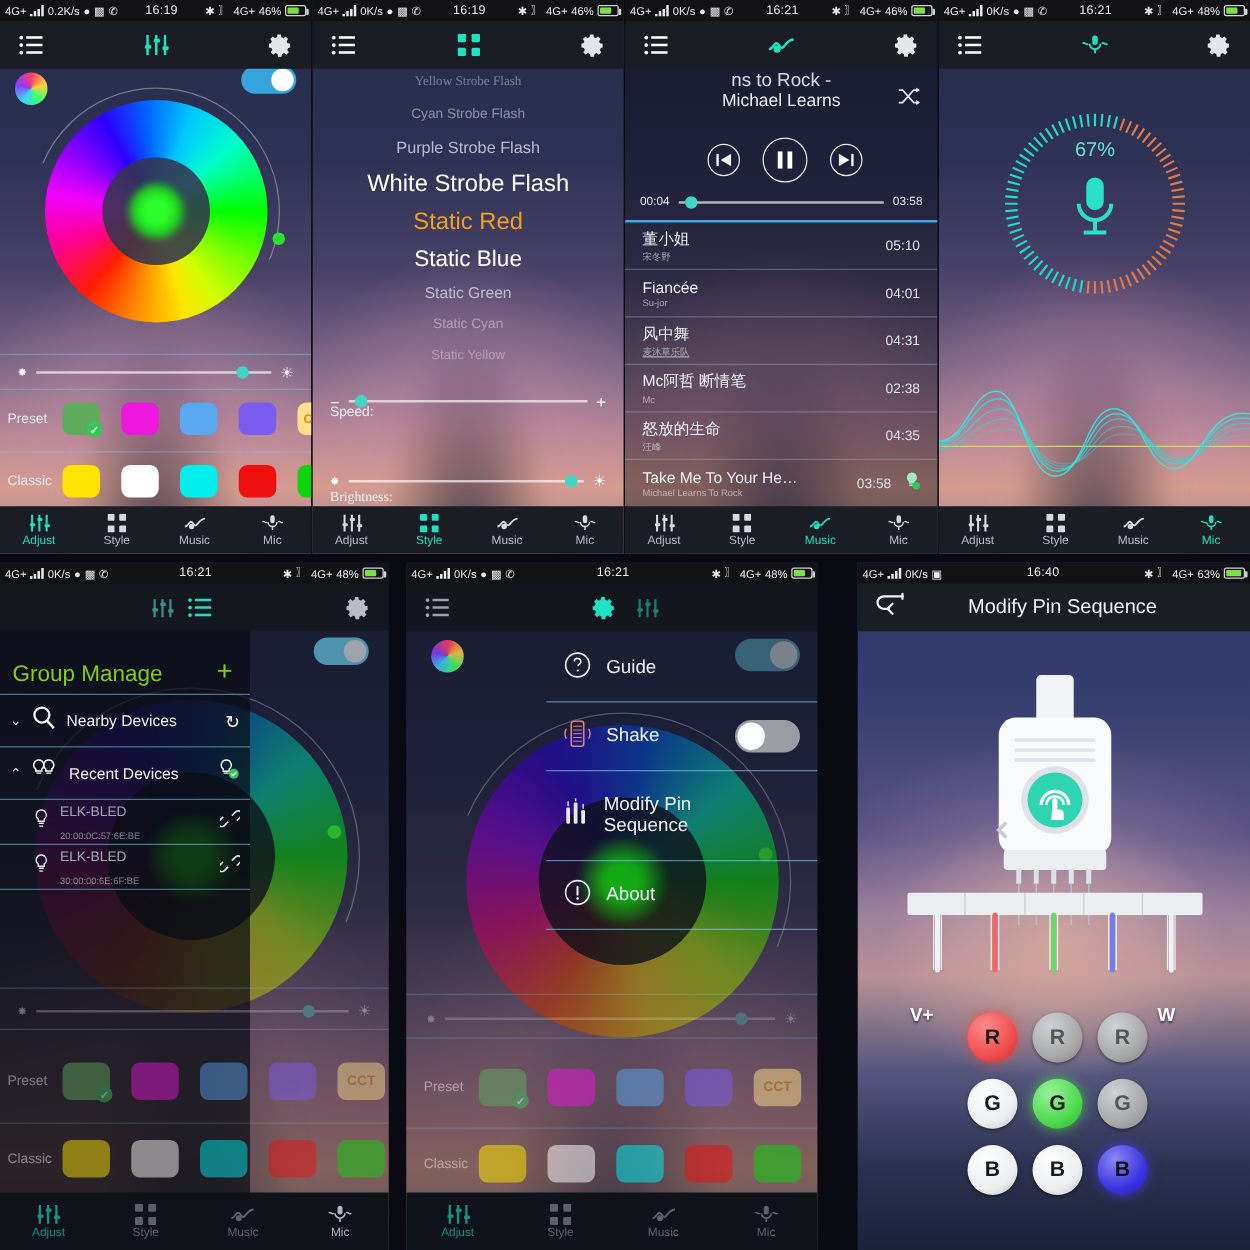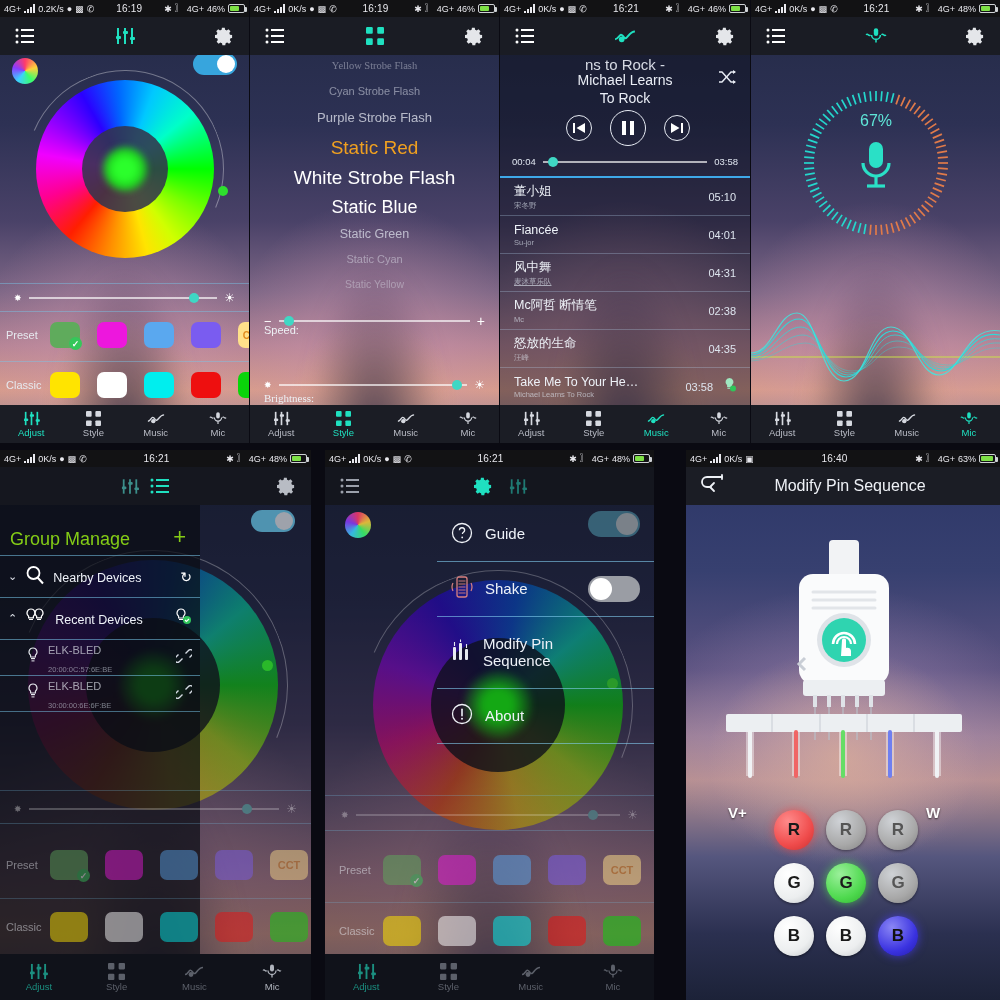--- a/index.html
+++ b/index.html
@@ -354,22 +354,22 @@
           <svg width="19" height="19" viewBox="0 0 20 20">
             <path fill="#e4e6ea" d="M10 6.5A3.5 3.5 0 1010 13.5 3.5 3.5 0 0010 6.5zm0 5.3a1.8 1.8 0 110-3.6 1.8 1.8 0 010 3.6zM18 11.5v-3l-2.3-.4a5.9 5.9 0 00-.7-1.7l1.3-1.9-2.1-2.1-1.9 1.3a5.9 5.9 0 00-1.7-.7L10.3.7h-3L7 3a5.9 5.9 0 00-1.7.7L3.4 2.4 1.3 4.5l1.3 1.9a5.9 5.9 0 00-.7 1.7L0 8.5v3l2.3.4c.2.6.4 1.2.7 1.7l-1.3 1.9 2.1 2.1 1.9-1.3c.5.3 1.1.6 1.7.7l.4 2.3h3l.4-2.3c.6-.2 1.2-.4 1.7-.7l1.9 1.3 2.1-2.1-1.3-1.9c.3-.5.6-1.1.7-1.7z"></path>
           </svg>
         </span>
   </div>
 
   <div class="stylist" style="top:60px;">
     <div style="font-size:10.5px;color:rgba(230,234,243,.42);height:25px;font-family:Liberation Serif, serif;">Yellow Strobe Flash</div>
     <div style="font-size:11px;color:rgba(230,234,243,.50);height:25px;">Cyan Strobe Flash</div>
     <div style="font-size:13px;color:rgba(235,239,247,.72);height:27px;">Purple Strobe Flash</div>
+    <div style="font-size:19px;color:#fff;height:30px;">White Strobe Flash</div>
     <div style="font-size:19px;color:#f0a020;height:30px;">Static Red</div>
-    <div style="font-size:19px;color:#fff;height:30px;">White Strobe Flash</div>
     <div style="font-size:18px;color:#fff;height:30px;">Static Blue</div>
     <div style="font-size:12.5px;color:rgba(232,236,244,.68);height:26px;">Static Green</div>
     <div style="font-size:11px;color:rgba(230,234,243,.45);height:25px;">Static Cyan</div>
     <div style="font-size:10.5px;color:rgba(230,234,243,.38);height:25px;">Static Yellow</div>
   </div>
 
   <div class="slabel" style="left:14px;top:288px;">Speed:</div>
   <div class="slider-row" style="left:14px;right:14px;top:313px;">
     <span style="color:#fff;font-size:13px;">−</span>
     <span class="sl-track">
@@ -487,21 +487,20 @@
         </span>
     <span class="ico">
           <svg width="19" height="19" viewBox="0 0 20 20">
             <path fill="#e4e6ea" d="M10 6.5A3.5 3.5 0 1010 13.5 3.5 3.5 0 0010 6.5zm0 5.3a1.8 1.8 0 110-3.6 1.8 1.8 0 010 3.6zM18 11.5v-3l-2.3-.4a5.9 5.9 0 00-.7-1.7l1.3-1.9-2.1-2.1-1.9 1.3a5.9 5.9 0 00-1.7-.7L10.3.7h-3L7 3a5.9 5.9 0 00-1.7.7L3.4 2.4 1.3 4.5l1.3 1.9a5.9 5.9 0 00-.7 1.7L0 8.5v3l2.3.4c.2.6.4 1.2.7 1.7l-1.3 1.9 2.1 2.1 1.9-1.3c.5.3 1.1.6 1.7.7l.4 2.3h3l.4-2.3c.6-.2 1.2-.4 1.7-.7l1.9 1.3 2.1-2.1-1.3-1.9c.3-.5.6-1.1.7-1.7z"></path>
           </svg>
         </span>
   </div>
 
   <div class="np-title" style="top:56px;font-size:15px;opacity:.9;">ns to Rock -</div>
   <div class="np-title" style="top:72px;font-size:14px;">Michael Learns</div>
-  <div class="np-title" style="top:90px;font-size:14px;">To Rock</div>
 
   <span class="ico" style="position:absolute;right:12px;top:66px;">
     <svg width="18" height="14" viewBox="0 0 18 14">
           <g stroke="#e8ecf4" stroke-width="1.4" fill="none">
             <path d="M1 2h3l9 10h4"></path>
             <path d="M1 12h3l9-10h4"></path>
           </g>
           <path d="M15 0l3 2-3 2z" fill="#e8ecf4"></path>
           <path d="M15 10l3 2-3 2z" fill="#e8ecf4"></path>
         </svg>

